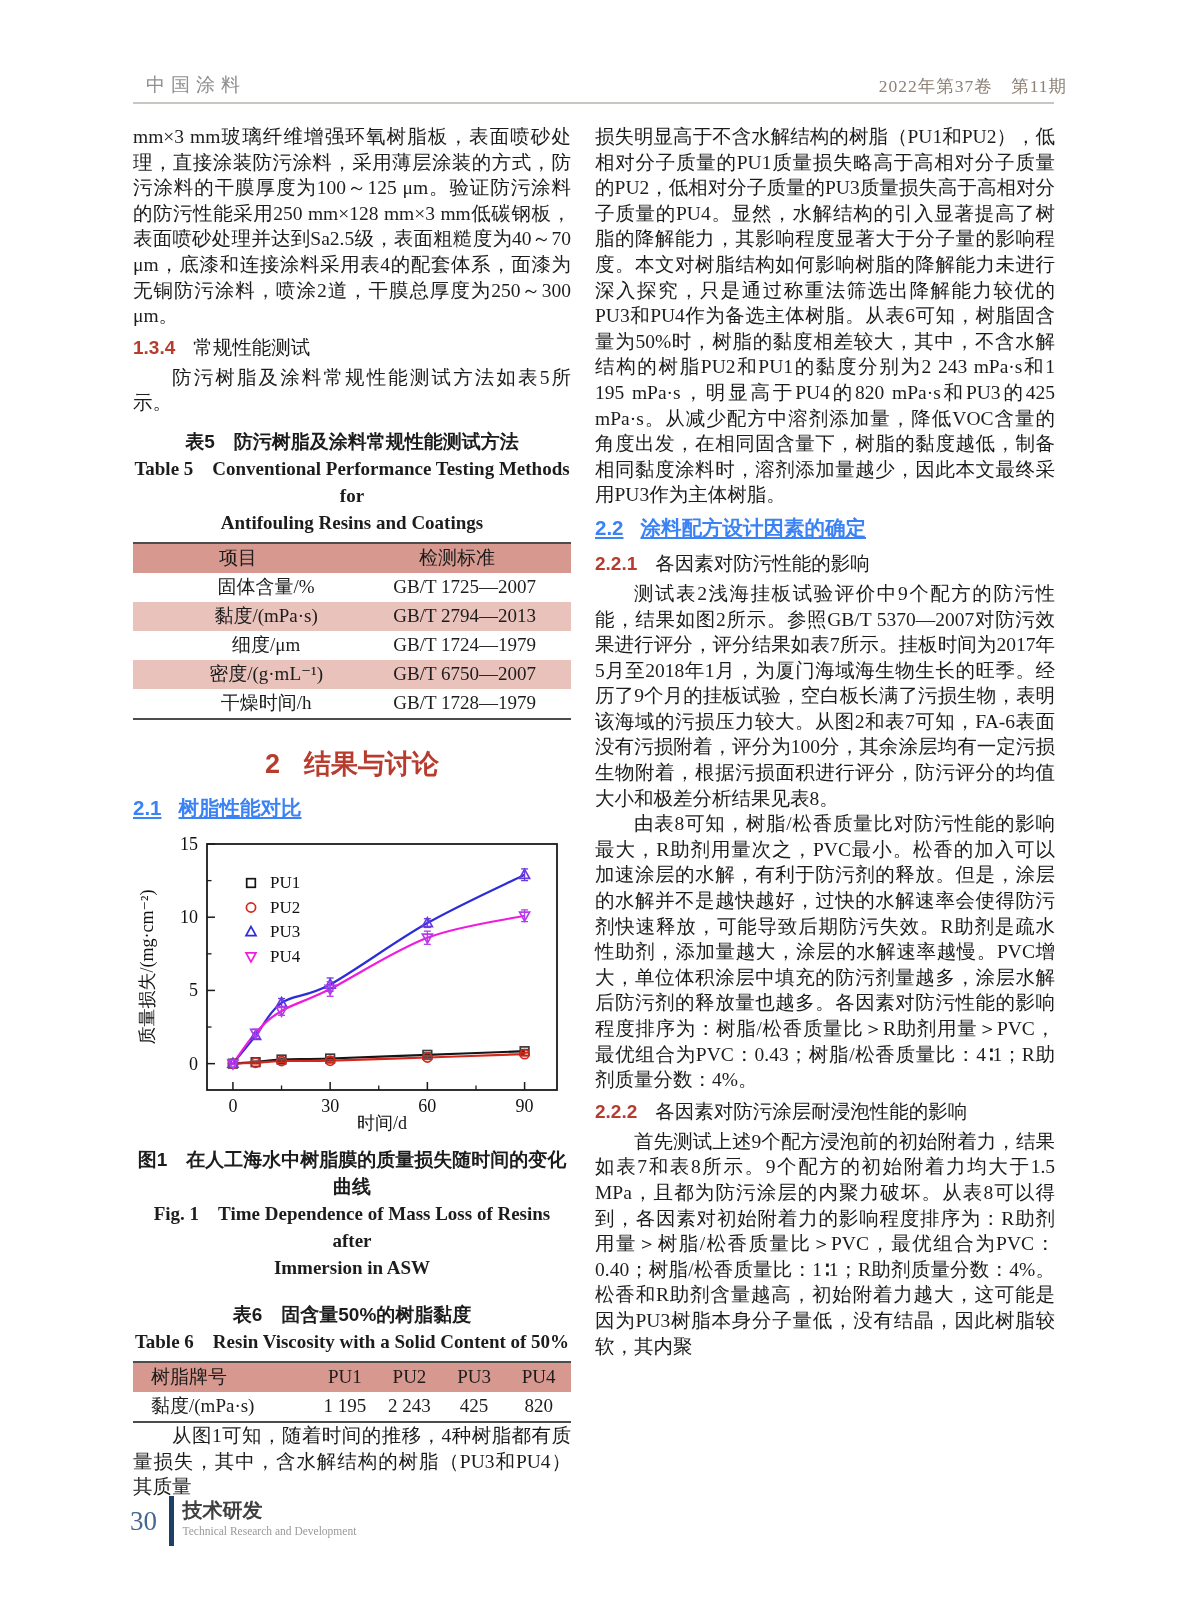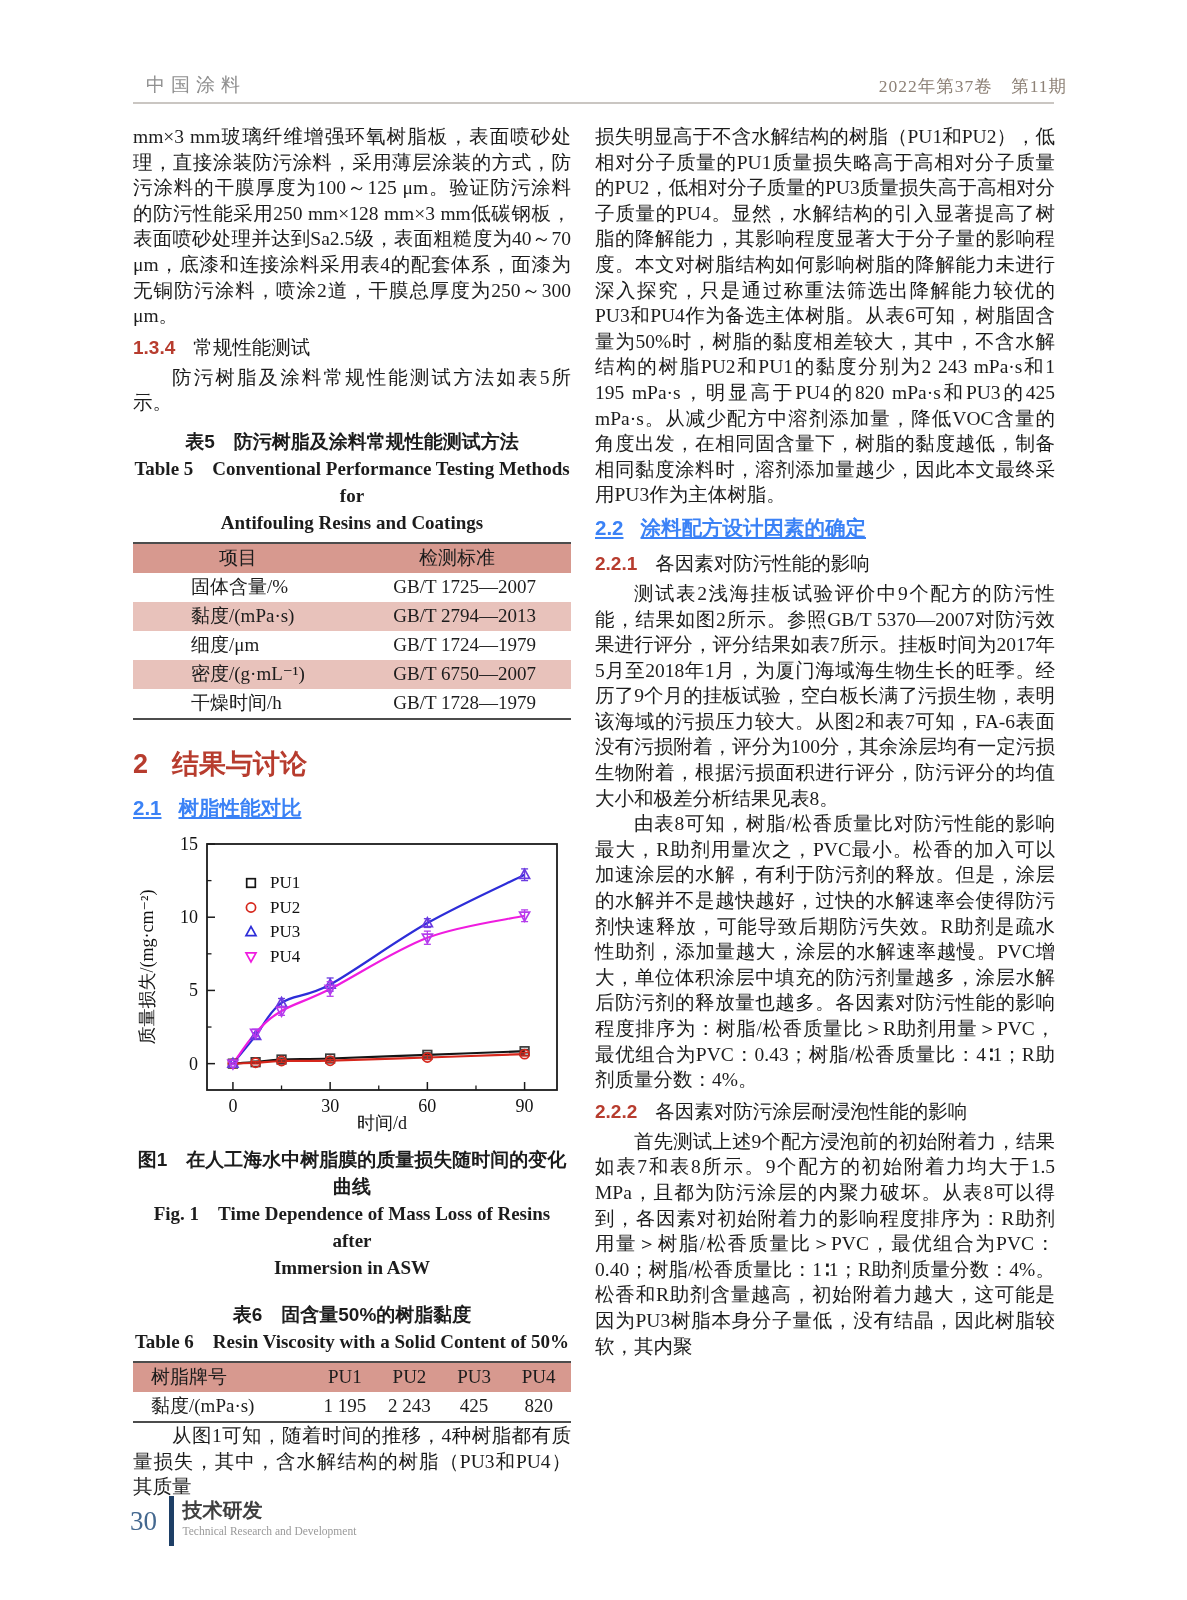--- a/index.html
+++ b/index.html
@@ -13,35 +13,35 @@
   
   .content{position:absolute;left:133px;top:124px;width:922px;display:flex;gap:24px;}
   .col-l{width:438px;}
   .col-r{width:460px;}
   p.body{margin:0;font-size:19.5px;line-height:25.6px;text-align:justify;}
   p.ind{text-indent:2em;}
   
   .h4sec{display:flex;align-items:baseline;margin:5px 0 4px;}
   .h4num{color:#b73c2e;font-family:"Liberation Sans",sans-serif;font-weight:bold;font-size:19px;margin-right:18px;}
   .h4title{font-size:19.5px;color:#1c1c1c;text-align:center;}
-  .h2sec{margin:26px 0 12px;color:#b73c2e;font-family:"Liberation Sans",sans-serif;font-weight:bold;font-size:27px;}
+  .h2sec{margin:26px 0 12px;color:#b73c2e;font-family:"Liberation Sans",sans-serif;font-weight:bold;font-size:27px;text-align:center;}
   .h2num{margin-right:24px;}
   .h3sec{margin:6px 0 8px;color:#3b82f6;font-family:"Liberation Sans",sans-serif;font-weight:bold;font-size:20.5px;text-decoration:underline;}
   .h3num{margin-right:17px;}
   
   .cap{margin:0;text-align:center;font-weight:bold;}
   .cap-zh{font-size:19px;line-height:27px;font-family:"Liberation Sans",sans-serif;}
   .cap-en{font-size:19px;line-height:27px;font-family:"Liberation Serif",serif;}
   
   table.paper{width:100%;border-collapse:collapse;border-top:2.5px solid #4c4c4c;border-bottom:2.5px solid #4c4c4c;
         font-size:19px;}
   table.paper td{height:27px;padding:1px 2px;vertical-align:middle;}
   tr.t-hdr{background:#d7998f;}
   tr.t-alt{background:#e8c2bb;}
-  .t5 .c1{width:48%;}
+  .t5 .c1{width:48%;text-align:center;}
   .t5 .hdr-c{text-align:center;}
   .t5 .b1{padding-left:58px;}
   .t5 .b2{padding-left:50px;}
   .t6 .c1{width:41%;padding-left:18px;}
   .t6 .cn{width:14.75%;text-align:center;}
   
   .figure{margin:12px 0 0 0;width:438px;}
   .figcaps{margin-top:6px;}
   .tbl6caps{margin-top:20px;margin-bottom:6px;}
   .tbl5caps{margin-top:12px;margin-bottom:6px;}

